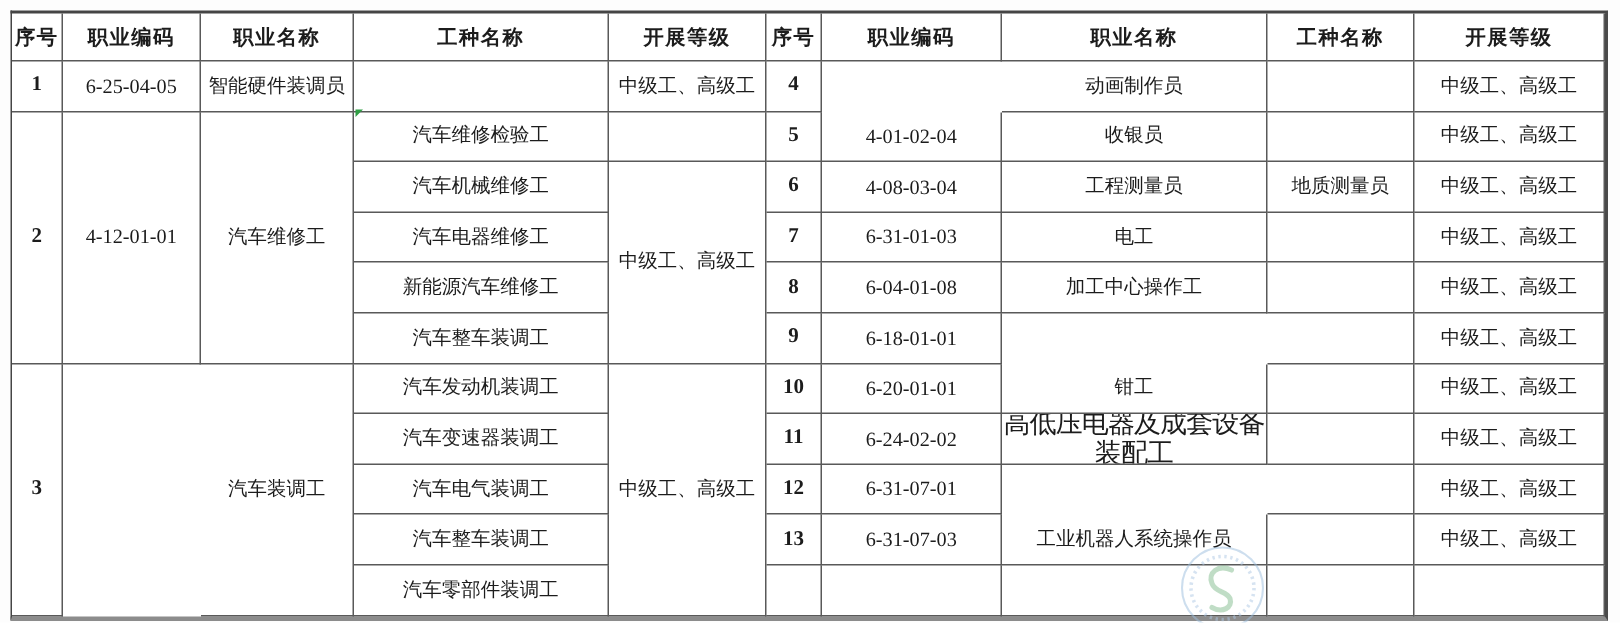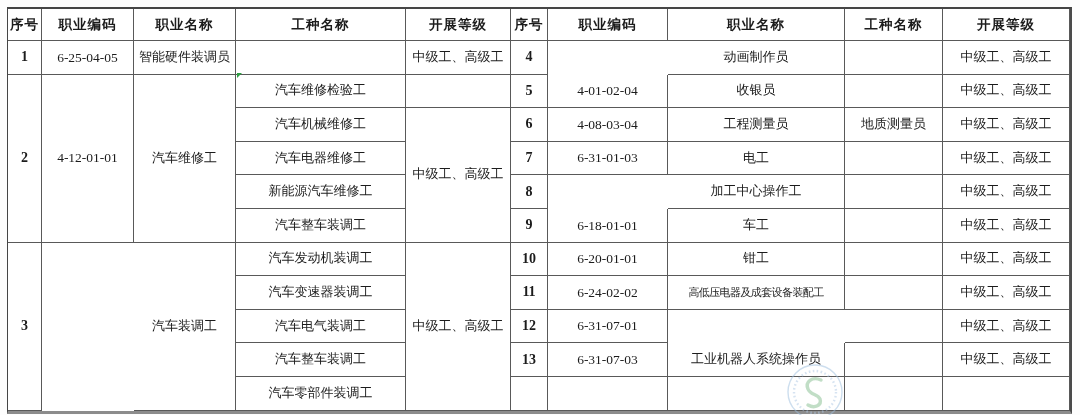--- a/index.html
+++ b/index.html
@@ -23,21 +23,21 @@
   .c{
     border-right:1px solid #595959;
     border-bottom:1px solid #595959;
     display:flex;flex-direction:column;align-items:center;justify-content:center;
     text-align:center;font-size:13px;line-height:1.15;
     overflow:hidden;padding:0 1px;box-sizing:border-box;
   }
   .h{font-weight:bold;font-size:13.5px;letter-spacing:1px;}
   .num{font-family:"Liberation Serif","DejaVu Serif",serif;font-weight:bold;font-size:14px;}
   .code{font-family:"Liberation Serif","DejaVu Serif",serif;font-size:13.5px;}
-  .tight{font-size:11px;letter-spacing:-0.6px;}
+  .tight{font-size:18px;letter-spacing:-0.6px;}
   .small{font-size:12.5px;gap:44px;}
   #comment-marker{
     position:absolute;left:237px;top:73px;width:0;height:0;
     border-top:5px solid #2f9e44;border-right:5px solid transparent;
   }
   #stamp{position:absolute;left:786px;top:363px;opacity:.5;pointer-events:none;}
 </style>
 </head>
 <body>
 
@@ -97,27 +97,27 @@
   <div class="c" style="grid-area:4/9/5/10">地质测量员</div>
   <div class="c" style="grid-area:4/10/5/11">中级工、高级工</div>
 
   <div class="c num" style="grid-area:5/6/6/7">7</div>
   <div class="c code" style="grid-area:5/7/6/8">6-31-01-03</div>
   <div class="c" style="grid-area:5/8/6/9">电工</div>
   <div class="c" style="grid-area:5/9/6/10"></div>
   <div class="c" style="grid-area:5/10/6/11">中级工、高级工</div>
 
   <div class="c num" style="grid-area:6/6/7/7">8</div>
+  <div class="c code" style="grid-area:6/7/7/8">6-04-01-08</div>
   <div class="c" style="grid-area:6/8/7/9">加工中心操作工</div>
   <div class="c" style="grid-area:6/9/7/10"></div>
   <div class="c" style="grid-area:6/10/7/11">中级工、高级工</div>
 
   <div class="c num" style="grid-area:7/6/8/7">9</div>
   <div class="c code" style="grid-area:7/7/8/8">6-18-01-01</div>
-  <div class="c" style="grid-area:7/8/8/9">车工</div>
   <div class="c small" style="grid-area:7/9/8/10">
     <div>普通车工</div>
     <div>数控车工</div>
   </div>
   <div class="c" style="grid-area:7/10/8/11">中级工、高级工</div>
 
   <div class="c num" style="grid-area:8/6/9/7">10</div>
   <div class="c code" style="grid-area:8/7/9/8">6-20-01-01</div>
   <div class="c" style="grid-area:8/8/9/9">钳工</div>
   <div class="c" style="grid-area:8/9/9/10"></div>

